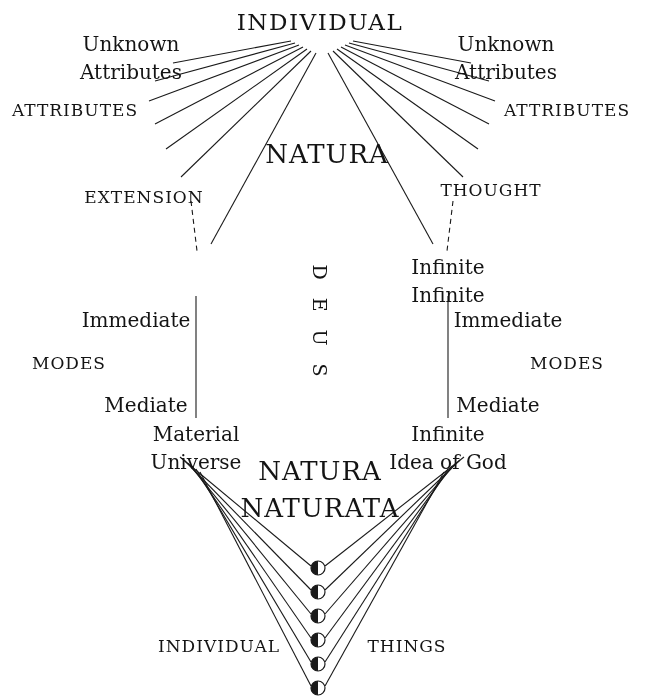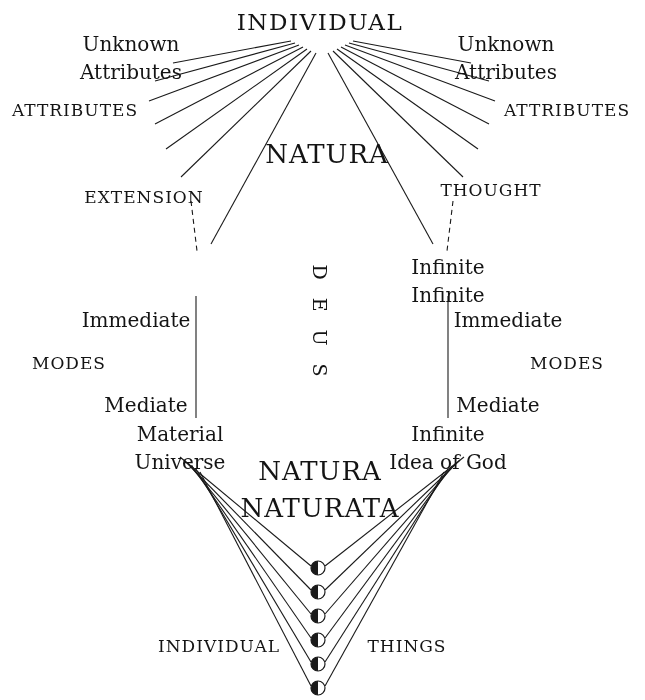--- a/index.html
+++ b/index.html
@@ -155,21 +155,21 @@
 
   <div class="lbl sm" style="left:136px;top:306px;">Immediate</div>
   <div class="lbl sm" style="left:508px;top:306px;">Immediate</div>
 
   <div class="lbl md" style="left:69px;top:352px;">MODES</div>
   <div class="lbl md" style="left:567px;top:352px;">MODES</div>
 
   <div class="lbl sm" style="left:146px;top:391px;">Mediate</div>
   <div class="lbl sm" style="left:498px;top:391px;">Mediate</div>
 
-  <div class="lbl sm" style="left:180px;top:420px;">
+  <div class="lbl sm" style="left:196px;top:420px;">
     <span>Material</span>
     <span>Universe</span>
   </div>
   <div class="lbl sm" style="left:448px;top:420px;">
     <span>Infinite</span>
     <span>Idea of God</span>
   </div>
 
   <div class="lbl lg" style="left:320px;top:453px;">
     <span>NATURA</span>

